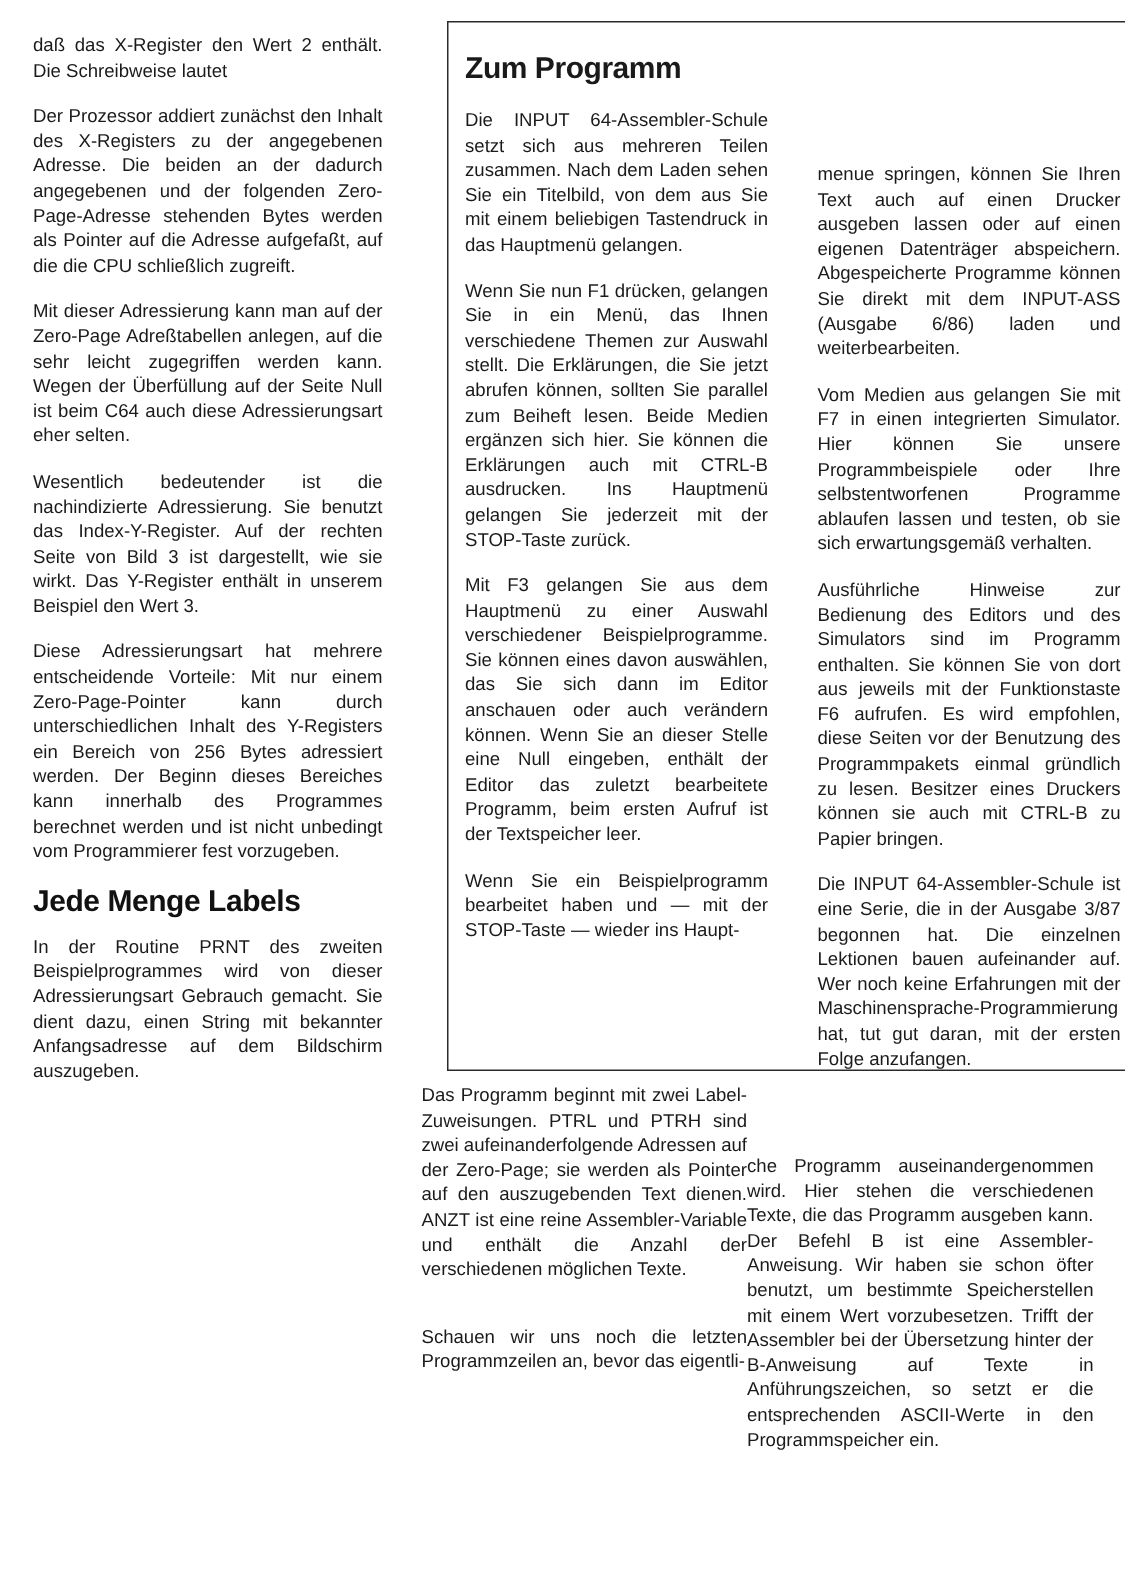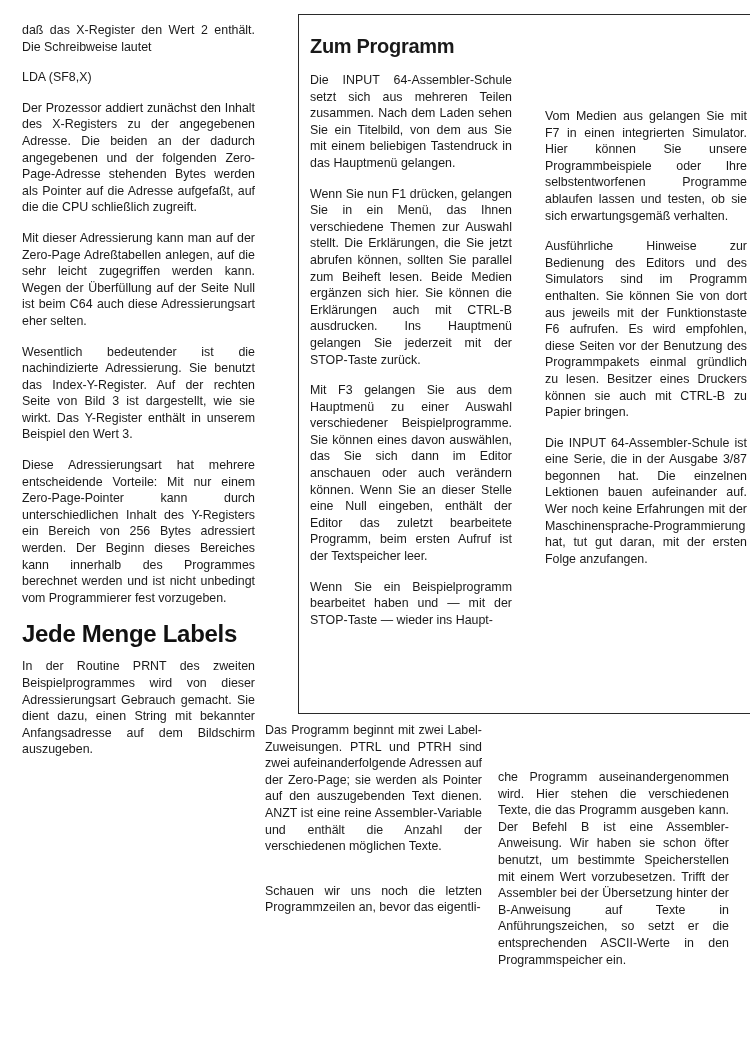--- a/index.html
+++ b/index.html
@@ -39,21 +39,21 @@
     text-align: justify;
     text-justify: inter-word;
     hyphens: none;
   }
   .mono-line {
     margin: 0 0 14px 0;
     font-size: 12.4px;
     line-height: 16.6px;
   }
   h2.section-head {
-    font-size: 24px;
+    font-size: 20px;
     font-weight: bold;
     margin: 6px 0 10px 0;
     letter-spacing: -0.3px;
     color: #111;
   }
 
   
   .box {
     position: absolute;
     left: 265px;
@@ -81,21 +81,21 @@
   .box-col.first {
     padding-top: 0;
   }
   .box-col.second {
     padding-top: 36px;
   }
 
   
   .col-mid {
     position: absolute;
-    left: 265px;
+    left: 281px;
     top: 722px;
     width: 217px;
   }
   .col-right {
     position: absolute;
     left: 498px;
     top: 722px;
     width: 231px;
     margin-top: 47px;
   }
@@ -103,39 +103,39 @@
     height: 14px;
   }
 </style>
 </head>
 <body>
 
 <div class="page">
 
   <div class="col-left">
     <p>daß das X-Register den Wert 2 enthält. Die Schreibweise lautet</p>
-    <div class="mono-line">LDA (SF8,X)</div>
     <p>Der Prozessor addiert zunächst den Inhalt des X-Registers zu der angegebenen Adresse. Die beiden an der dadurch angegebenen und der folgenden Zero-Page-Adresse stehenden Bytes werden als Pointer auf die Adresse aufgefaßt, auf die die CPU schließlich zugreift.</p>
     <p>Mit dieser Adressierung kann man auf der Zero-Page Adreßtabellen anlegen, auf die sehr leicht zugegriffen werden kann. Wegen der Überfüllung auf der Seite Null ist beim C64 auch diese Adressierungsart eher selten.</p>
     <p>Wesentlich bedeutender ist die nachindizierte Adressierung. Sie benutzt das Index-Y-Register. Auf der rechten Seite von Bild 3 ist dargestellt, wie sie wirkt. Das Y-Register enthält in unserem Beispiel den Wert 3.</p>
     <p>Diese Adressierungsart hat mehrere entscheidende Vorteile: Mit nur einem Zero-Page-Pointer kann durch unterschiedlichen Inhalt des Y-Registers ein Bereich von 256 Bytes adressiert werden. Der Beginn dieses Bereiches kann innerhalb des Programmes berechnet werden und ist nicht unbedingt vom Programmierer fest vorzugeben.</p>
     <h2 class="section-head">Jede Menge Labels</h2>
     <p>In der Routine PRNT des zweiten Beispielprogrammes wird von dieser Adressierungsart Gebrauch gemacht. Sie dient dazu, einen String mit bekannter Anfangsadresse auf dem Bildschirm auszugeben.</p>
   </div>
 
   <div class="box">
     <h2 class="box-head">Zum Programm</h2>
     <div class="box-cols">
       <div class="box-col first">
         <p>Die INPUT 64-Assembler-Schule setzt sich aus mehreren Teilen zusammen. Nach dem Laden sehen Sie ein Titelbild, von dem aus Sie mit einem beliebigen Tastendruck in das Hauptmenü gelangen.</p>
         <p>Wenn Sie nun F1 drücken, gelangen Sie in ein Menü, das Ihnen verschiedene Themen zur Auswahl stellt. Die Erklärungen, die Sie jetzt abrufen können, sollten Sie parallel zum Beiheft lesen. Beide Medien ergänzen sich hier. Sie können die Erklärungen auch mit CTRL-B ausdrucken. Ins Hauptmenü gelangen Sie jederzeit mit der STOP-Taste zurück.</p>
         <p>Mit F3 gelangen Sie aus dem Hauptmenü zu einer Auswahl verschiedener Beispielprogramme. Sie können eines davon auswählen, das Sie sich dann im Editor anschauen oder auch verändern können. Wenn Sie an dieser Stelle eine Null eingeben, enthält der Editor das zuletzt bearbeitete Programm, beim ersten Aufruf ist der Textspeicher leer.</p>
         <p>Wenn Sie ein Beispielprogramm bearbeitet haben und — mit der STOP-Taste — wieder ins Haupt-</p>
       </div>
       <div class="box-col second">
+        <p>menue springen, können Sie Ihren Text auch auf einen Drucker ausgeben lassen oder auf einen eigenen Datenträger abspeichern. Abgespeicherte Programme können Sie direkt mit dem INPUT-ASS (Ausgabe 6/86) laden und weiterbearbeiten.</p>
         <p>Vom Medien aus gelangen Sie mit F7 in einen integrierten Simulator. Hier können Sie unsere Programmbeispiele oder Ihre selbstentworfenen Programme ablaufen lassen und testen, ob sie sich erwartungsgemäß verhalten.</p>
         <p>Ausführliche Hinweise zur Bedienung des Editors und des Simulators sind im Programm enthalten. Sie können Sie von dort aus jeweils mit der Funktionstaste F6 aufrufen. Es wird empfohlen, diese Seiten vor der Benutzung des Programmpakets einmal gründlich zu lesen. Besitzer eines Druckers können sie auch mit CTRL-B zu Papier bringen.</p>
         <p>Die INPUT 64-Assembler-Schule ist eine Serie, die in der Ausgabe 3/87 begonnen hat. Die einzelnen Lektionen bauen aufeinander auf. Wer noch keine Erfahrungen mit der Maschinensprache-Programmierung hat, tut gut daran, mit der ersten Folge anzufangen.</p>
       </div>
     </div>
   </div>
 
   <div class="col-mid">
     <p>Das Programm beginnt mit zwei Label-Zuweisungen. PTRL und PTRH sind zwei aufeinanderfolgende Adressen auf der Zero-Page; sie werden als Pointer auf den auszugebenden Text dienen. ANZT ist eine reine Assembler-Variable und enthält die Anzahl der verschiedenen möglichen Texte.</p>
     <div class="spacer-gap"></div>

